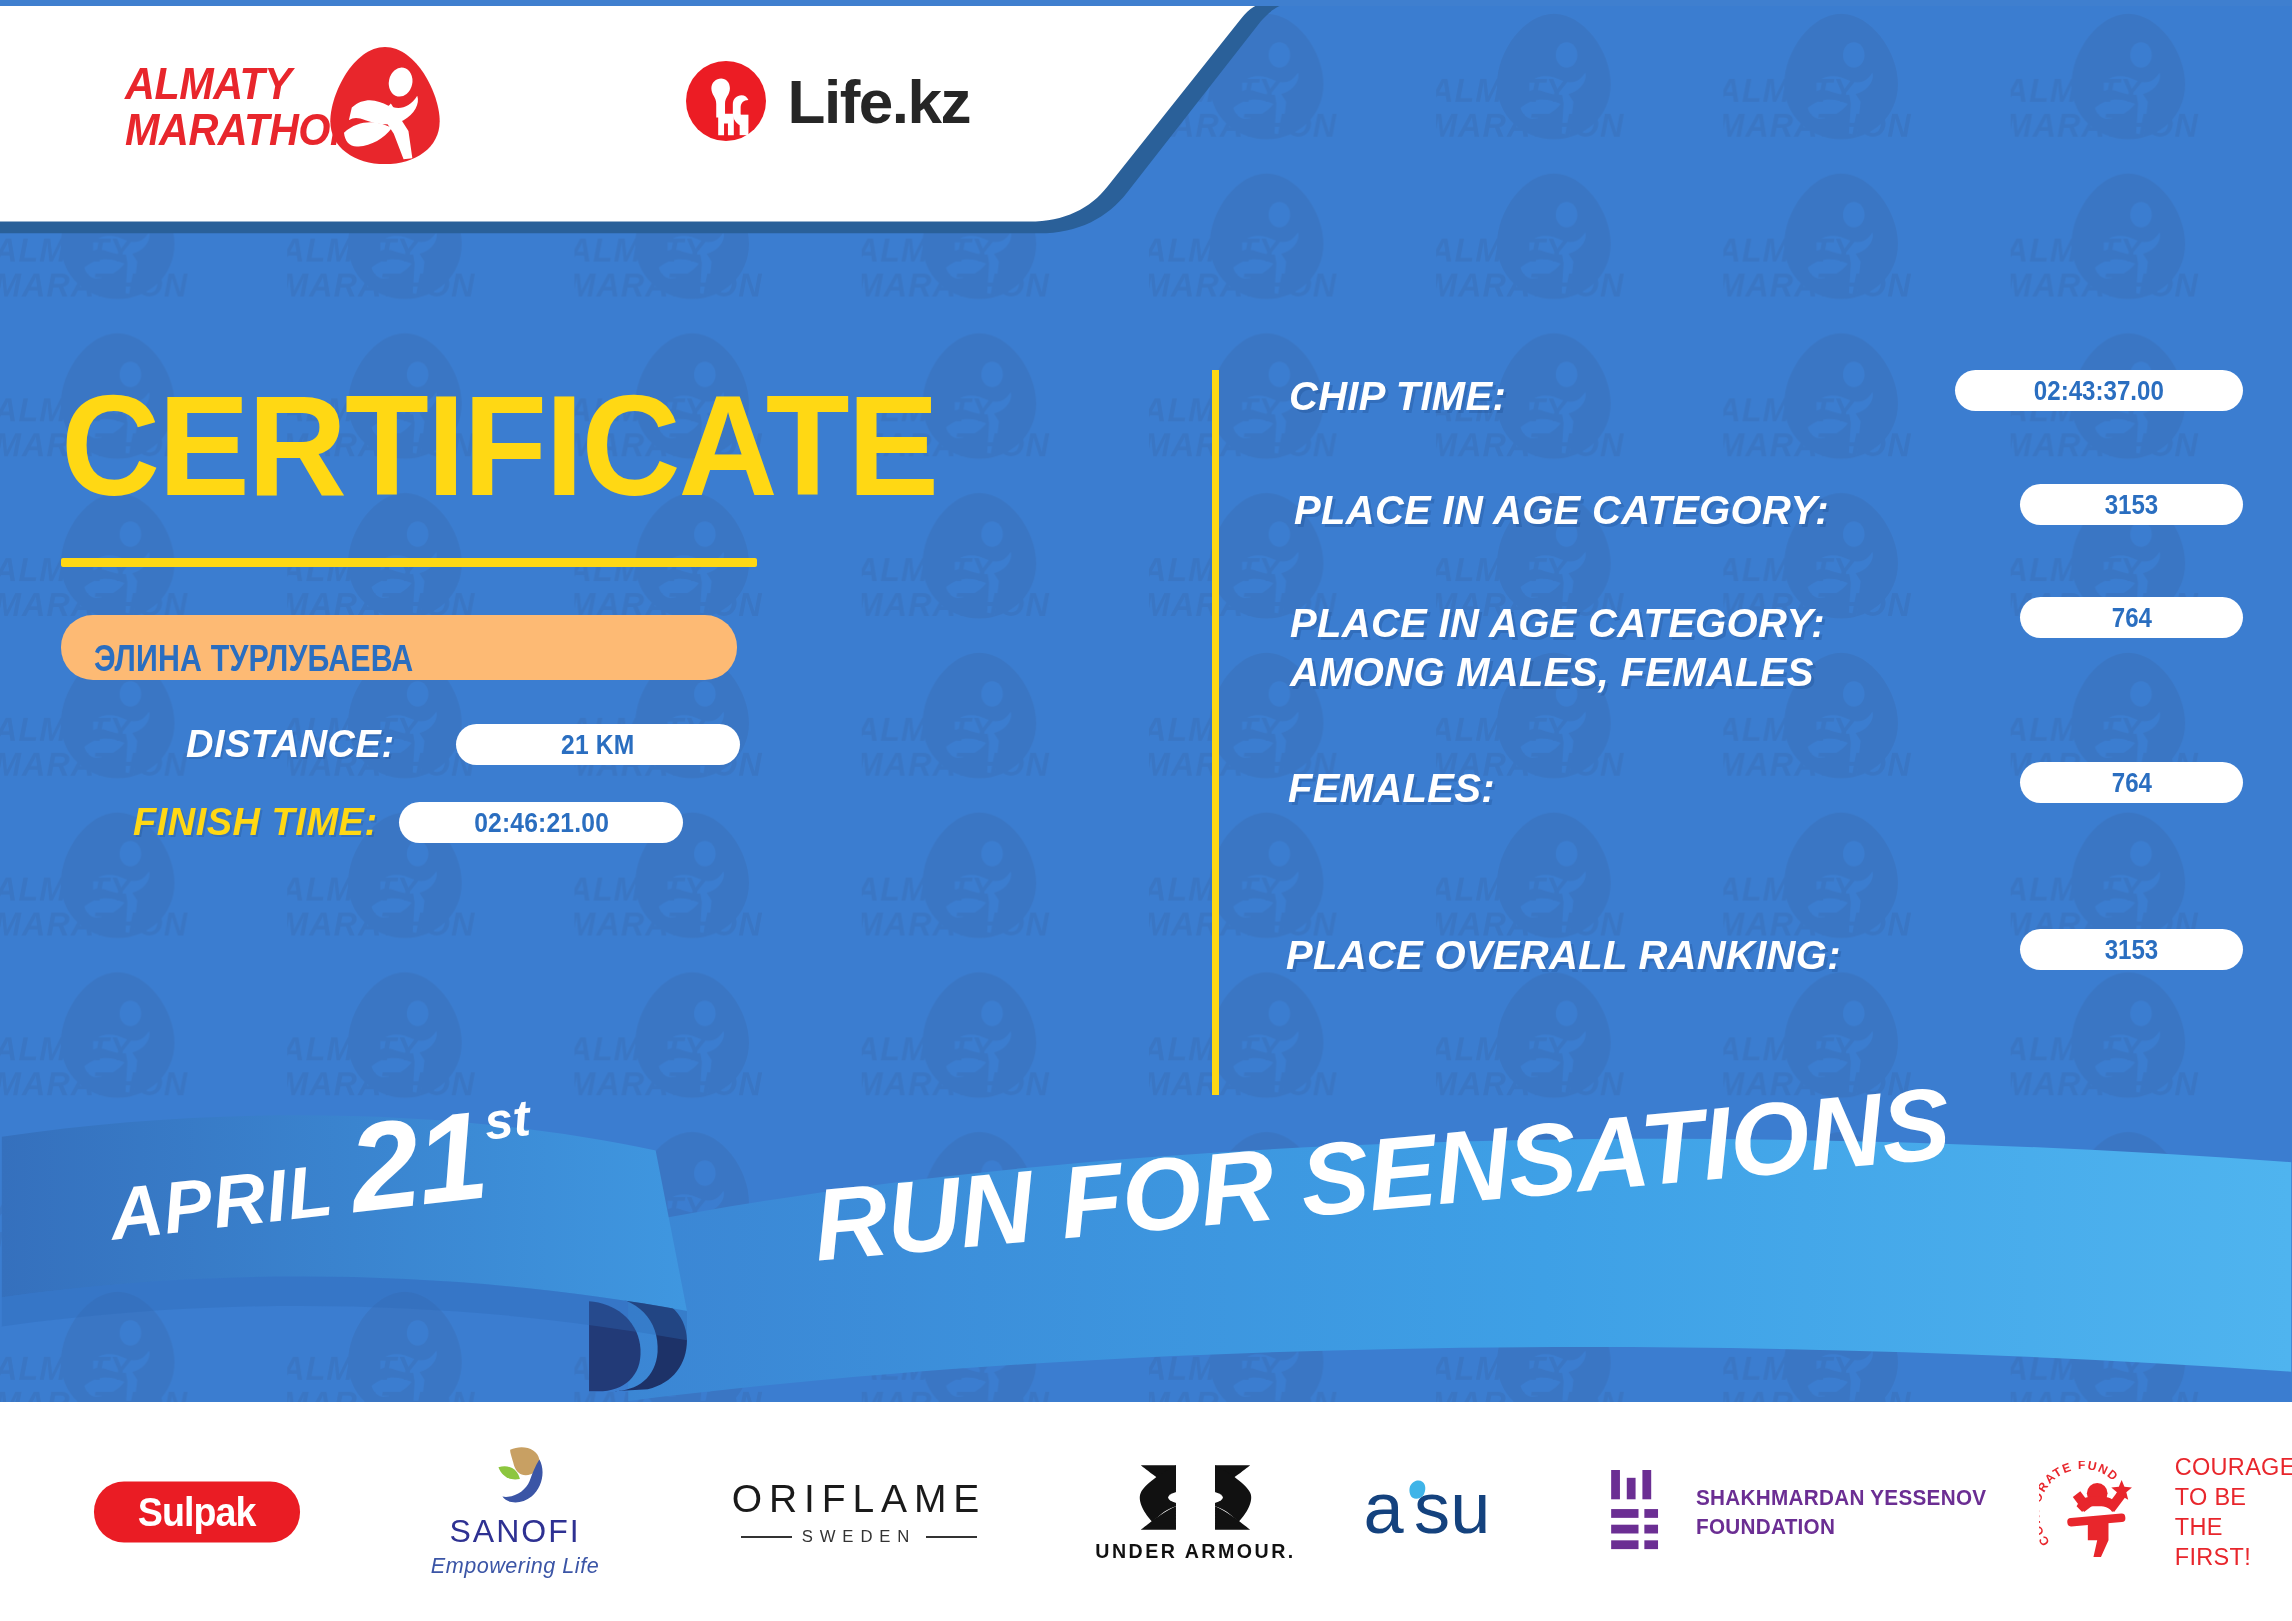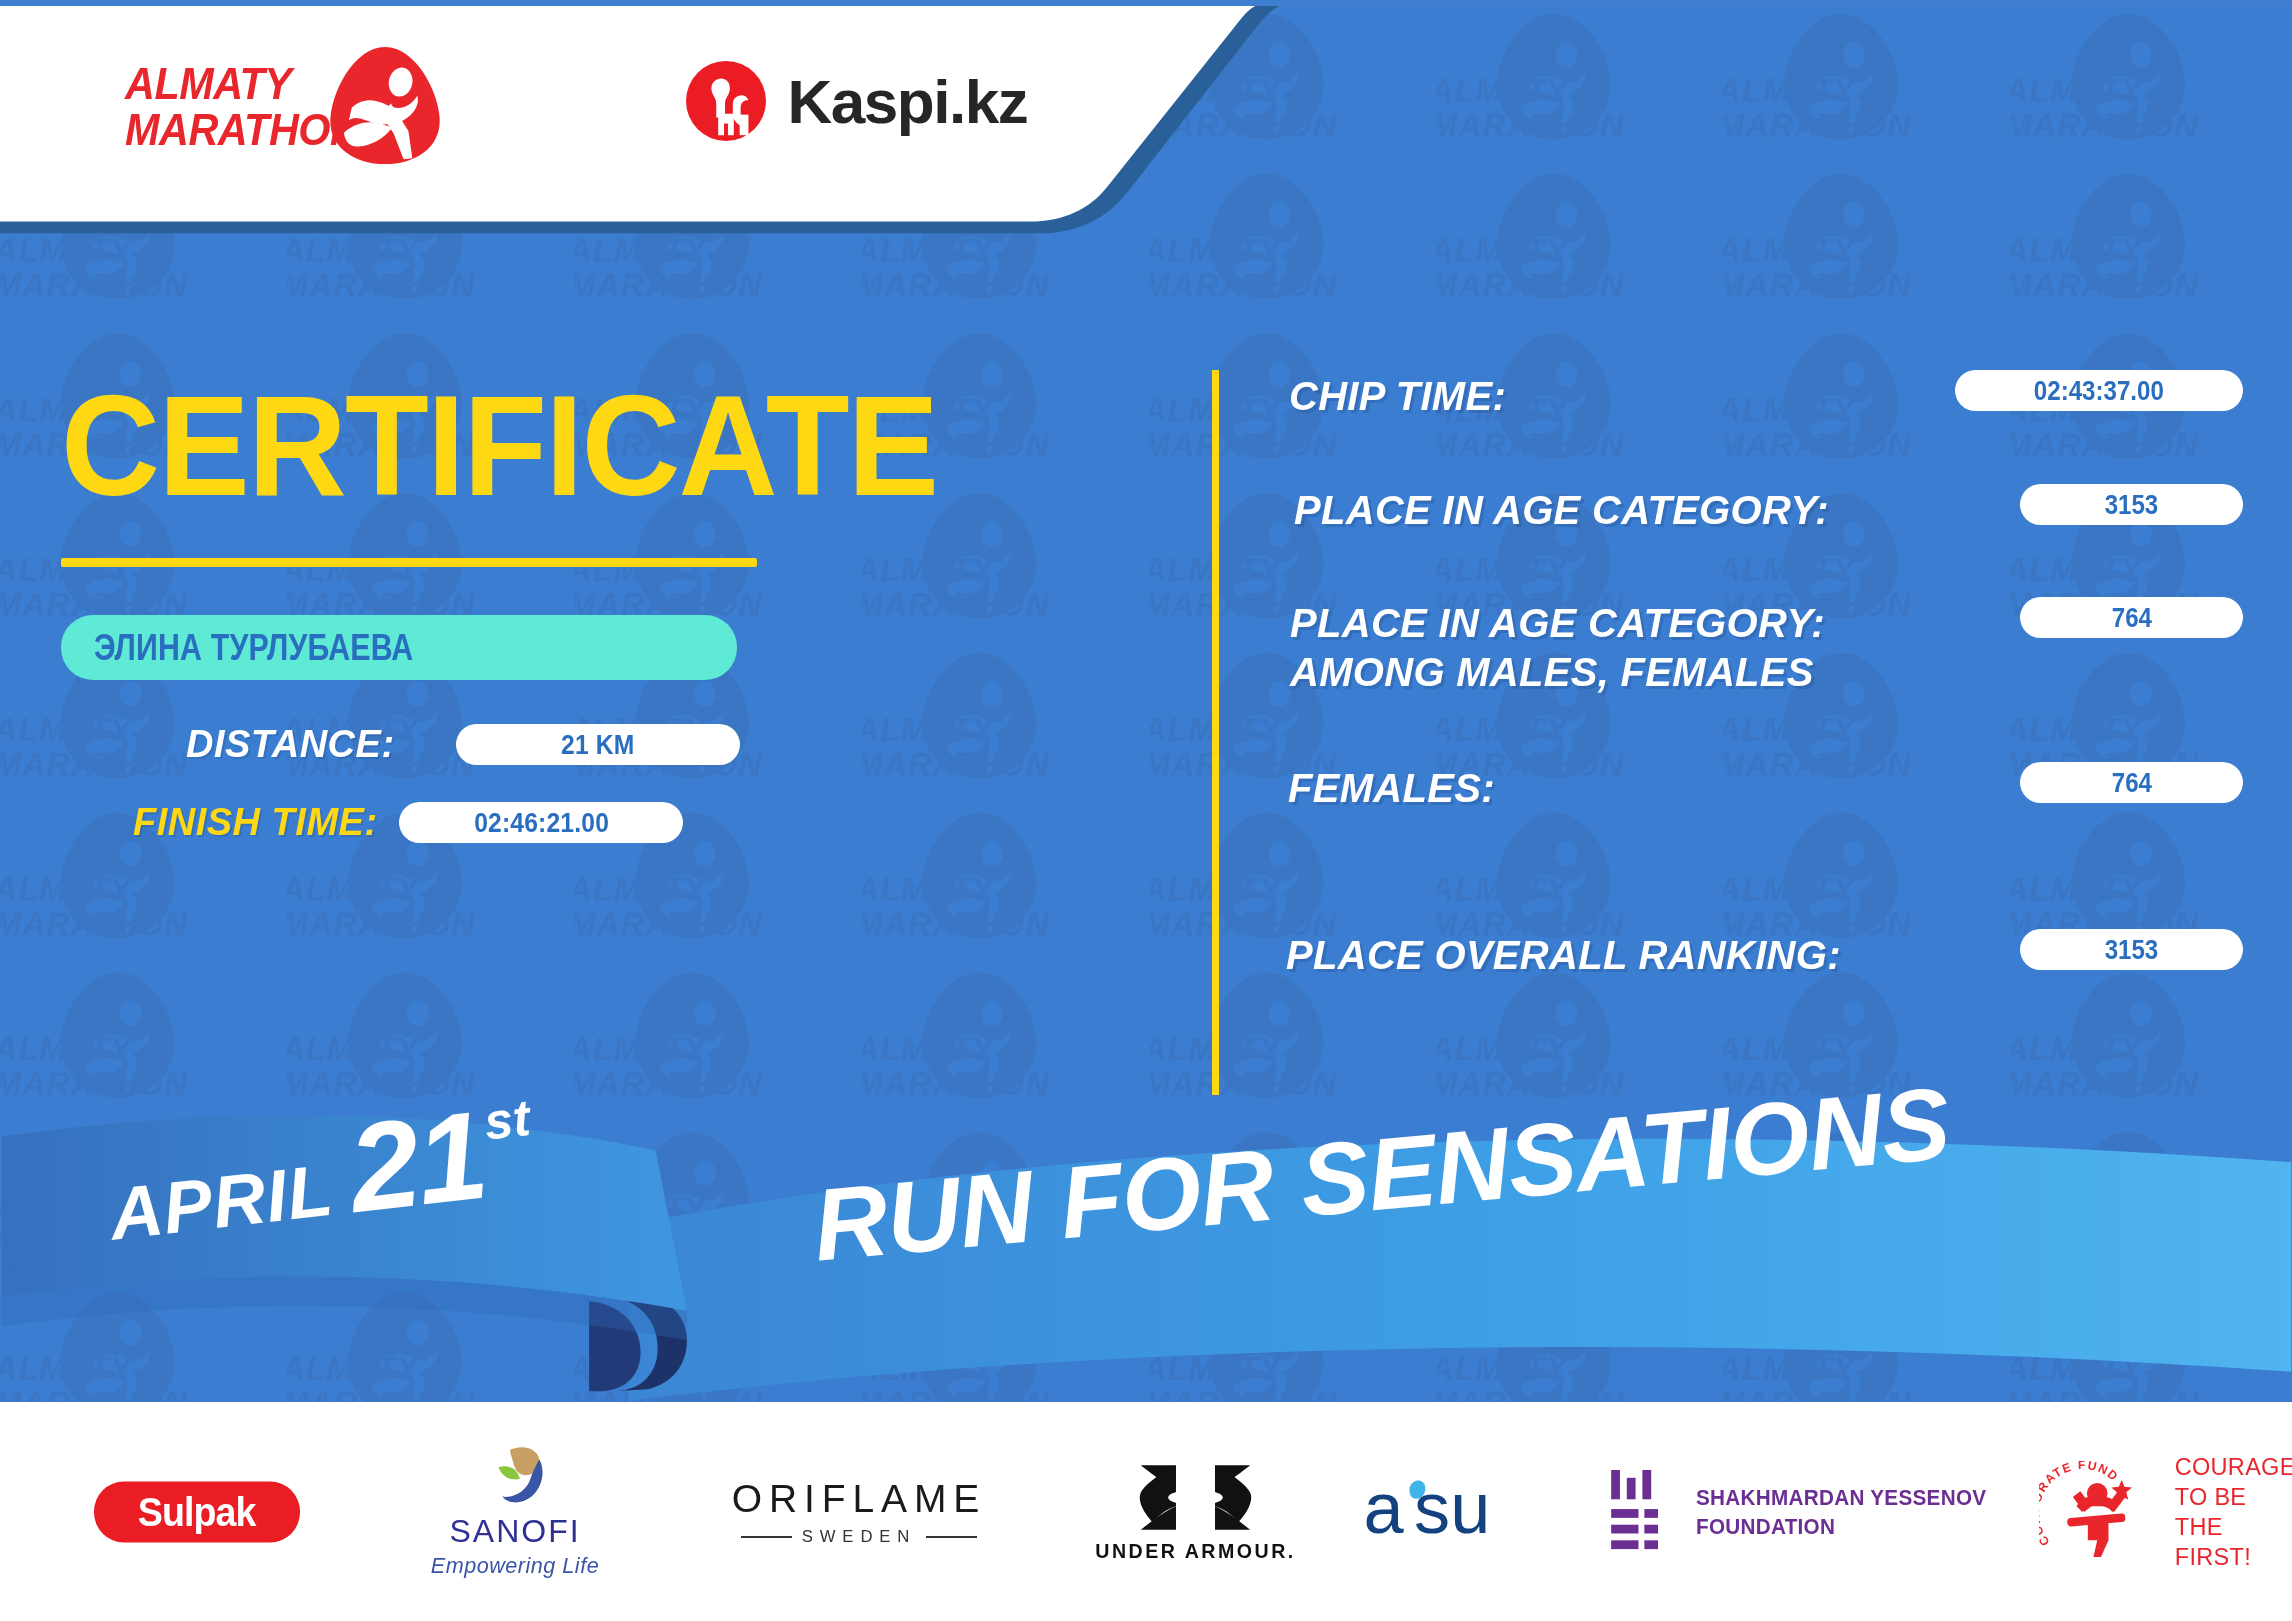--- a/index.html
+++ b/index.html
@@ -72,22 +72,22 @@
     transform:scaleX(0.96); transform-origin:left top;
   }
   .title-rule{
     position:absolute; left:61px; top:235px; width:696px; height:8.8px;
     background:#ffd814; border-radius:2px;
   }
 
   .name-pill{
     position:absolute; left:61px; top:292px;
     width:676px; height:65px;
-    background:#5eead4; border-radius:32px;
-    display:flex; align-items:center;
+    background:#fdba74; border-radius:32px;
+    display:flex; align-items:flex-end;
   }
   .name-text{
     margin-left:33px; color:#2a6ec0; font-weight:bold;
     font-size:37px; letter-spacing:0.2px;
     transform:scaleX(0.82); transform-origin:left center;
     white-space:nowrap;
   }
 
   .lrow{ position:absolute; display:flex; align-items:center; }
   .lrow .lbl{
@@ -292,21 +292,21 @@
     <div class="kaspi">
       <svg width="80" height="80" viewBox="0 0 82 82">
         <circle cx="41" cy="41" r="41" fill="#ec1c24"></circle>
         <path d="M26 28 c0 -6 5 -10 10 -10 c5 0 9 4 9 10 c0 7 -5 9 -5 16
                  l0 14 l-9 0 l0 -14 c0 -7 -5 -9 -5 -16 z" fill="#fff"></path>
         <path d="M33 54 h16 v22 h-6 v-12 h-4 v12 h-6 z" fill="#fff"></path>
         <path d="M48 44 c0 -5 4 -9 9 -9 c3 0 6 2 7 5 c-5 0 -8 3 -8 8 l0 6
                  c0 3 2 5 5 6 l-3 7 c-6 -2 -10 -7 -10 -13 z" fill="#fff"></path>
         <path d="M55 55 h9 v21 h-9 z" fill="#fff"></path>
       </svg>
-      <div class="kaspi-text">Kaspi.kz</div>
+      <div class="kaspi-text">Life.kz</div>
     </div>
   </div>
 
   <div class="left-col">
 
     <div class="cert-title">CERTIFICATE</div>
 
     <div class="title-rule"></div>
 
     <div class="name-pill">

